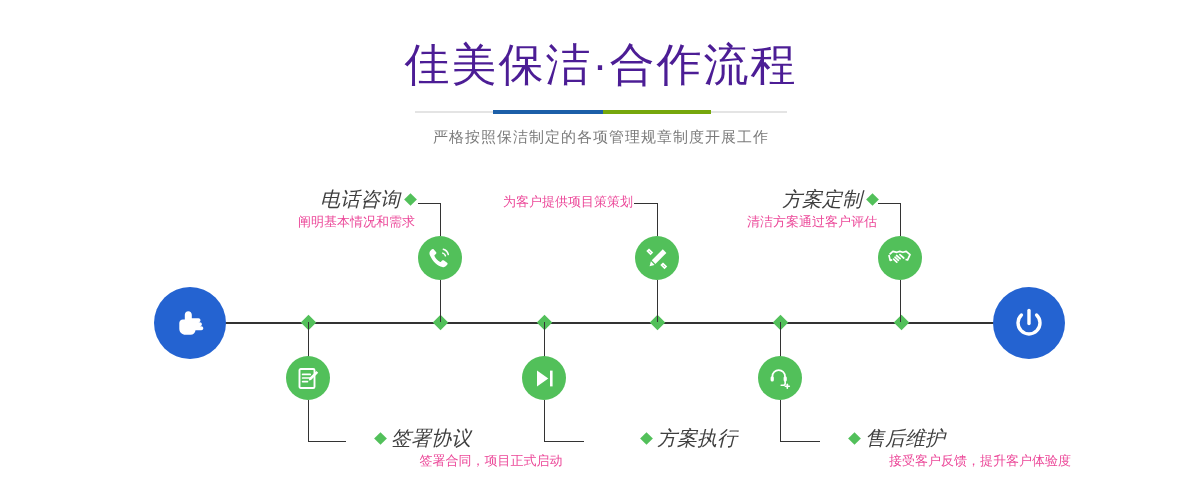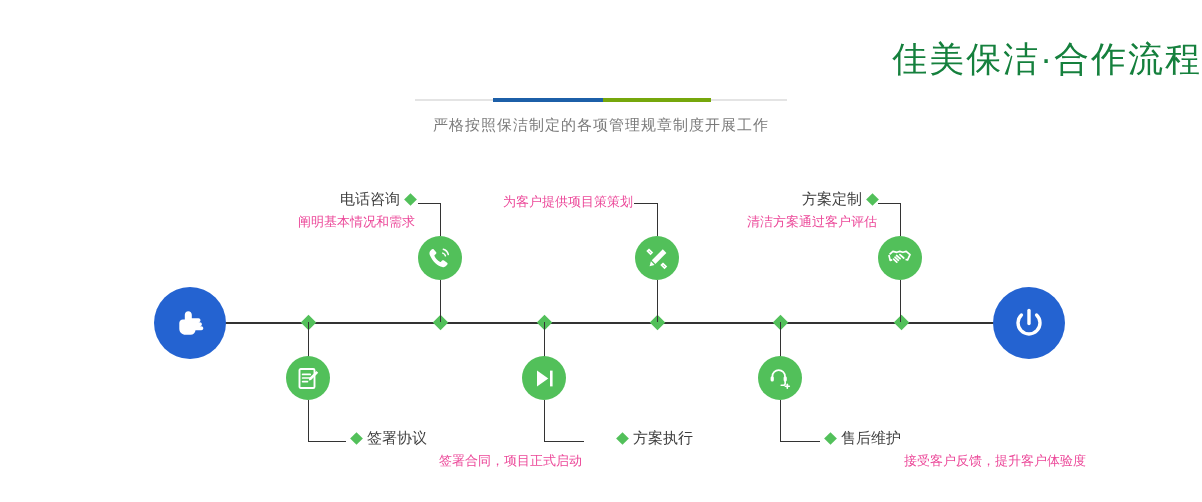--- a/index.html
+++ b/index.html
@@ -7,22 +7,22 @@
     width: 1202px; height: 502px;
     background: #ffffff;
     font-family: "Liberation Sans", "DejaVu Sans", sans-serif;
     overflow: hidden;
   }
   .page { position: relative; width: 1202px; height: 502px; }
 
   
   .header { position: absolute; left: 0; top: 0; width: 1202px; text-align: center; }
   .title {
-    font-size: 35px; color: #15803d; letter-spacing: 2px;
-    font-weight: normal; line-height: 1.2; margin-top: 38px; text-align: right;
+    font-size: 45px; color: #4c1d95; letter-spacing: 2px;
+    font-weight: normal; line-height: 1.2; margin-top: 38px;
   }
   .rule-wrap {
     position: relative; width: 372px; height: 12px;
     margin: 14px auto 0; display: flex; align-items: center;
   }
   .rule-line {
     position: absolute; left: 0; top: 50%; width: 372px; height: 1px;
     background: #c9c9c9; transform: translateY(-50%);
   }
   .rule-seg { position: absolute; top: 50%; height: 4px; transform: translateY(-50%); }
@@ -56,24 +56,24 @@
 
   
   .node {
     position: absolute; width: 44px; height: 44px; border-radius: 50%;
     background: #52c05a; display: flex; align-items: center; justify-content: center;
   }
   .node svg { display: block; }
 
   
   .label { position: absolute; }
-  .label .ttl  { font-size: 15px; color: #3f3f3f; line-height: 20px; white-space: nowrap; }
+  .label .ttl  { font-size: 20px; color: #3f3f3f; line-height: 20px; white-space: nowrap; font-style: italic; }
   .label .desc { font-size: 13px; color: #ec4899; line-height: 20px; white-space: nowrap; margin-top: 3px; }
   .label.top   { text-align: right; }
-  .label.bottom{ text-align: right; }
+  .label.bottom{ text-align: center; margin-left: 24px; }
   .label .ttl-row { display: flex; align-items: center; gap: 6px; }
   .label.top .ttl-row { justify-content: flex-end; }
   .tip {
     width: 9px; height: 9px; background: #52c05a; transform: rotate(45deg);
     flex: 0 0 auto;
   }
 </style>
 </head>
 <body>
 

